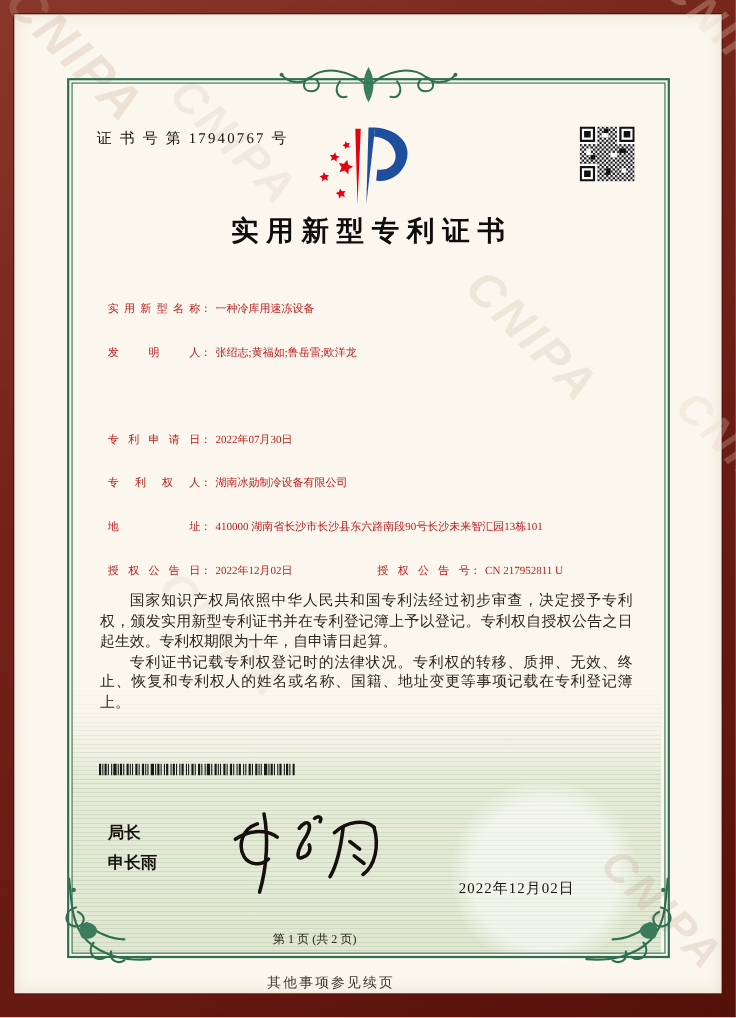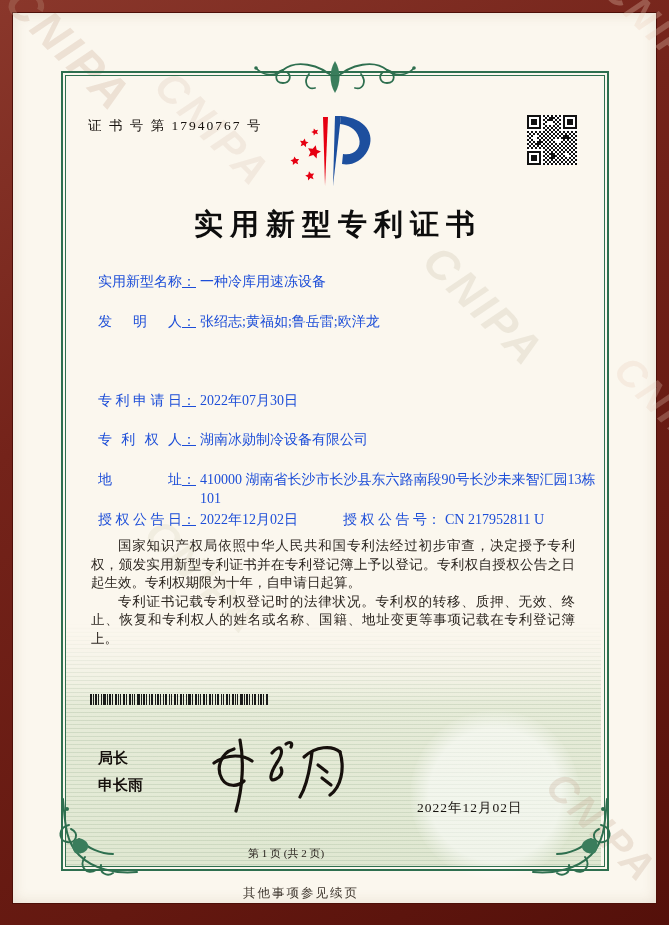--- a/index.html
+++ b/index.html
@@ -27,22 +27,22 @@
   .gframe::after{content:"";position:absolute;left:2px;top:2px;right:2px;bottom:2px;
           border:1px solid #2e6f4f;}
   .orn-top{position:absolute;left:50%;top:-16px;transform:translateX(-50%);}
   .orn-bl{position:absolute;left:-8px;bottom:-10px;}
   .orn-br{position:absolute;right:-8px;bottom:-10px;transform:scaleX(-1);}
   
   .certnum{position:absolute;left:75px;top:104px;z-index:3;font-size:13.5px;letter-spacing:2px;color:#17120e;}
   .logo{position:absolute;left:267px;top:97px;z-index:3;}
   .qr{position:absolute;left:514px;top:102px;z-index:3;}
   .title{position:absolute;left:0;right:0;top:180px;z-index:3;text-align:center;
-         font-size:29px;font-weight:700;letter-spacing:7px;padding-left:7px;color:#0d0d0d;margin-top:12px;}
-  .frow{position:absolute;left:85px;z-index:3;font-size:14px;color:#1d4ed8;line-height:19px;white-space:nowrap;text-decoration:underline;}
+         font-size:25px;font-weight:700;letter-spacing:7px;padding-left:7px;color:#0d0d0d;}
+  .frow{position:absolute;left:85px;z-index:3;font-size:10px;color:#b91c1c;line-height:19px;white-space:nowrap;}
   .f-label{display:inline-block;width:84px;text-align:justify;text-align-last:justify;vertical-align:top;}
   .f-colon{vertical-align:top;}
   .f-value{display:inline-block;vertical-align:top;margin-left:4px;max-width:396px;white-space:normal;}
   .pair2{position:absolute;left:245px;top:0;white-space:nowrap;}
   .bodytext{position:absolute;left:78px;top:524px;width:484px;z-index:3;font-size:13.5px;
             line-height:18.6px;text-align:justify;color:#2c2620;}
   .bodytext p{margin:0;text-indent:2em;}
   .barcode{position:absolute;left:77px;top:681px;z-index:3;}
   .officer{position:absolute;left:85px;top:731px;z-index:3;
            font-family:"Liberation Sans","DejaVu Sans",sans-serif;

